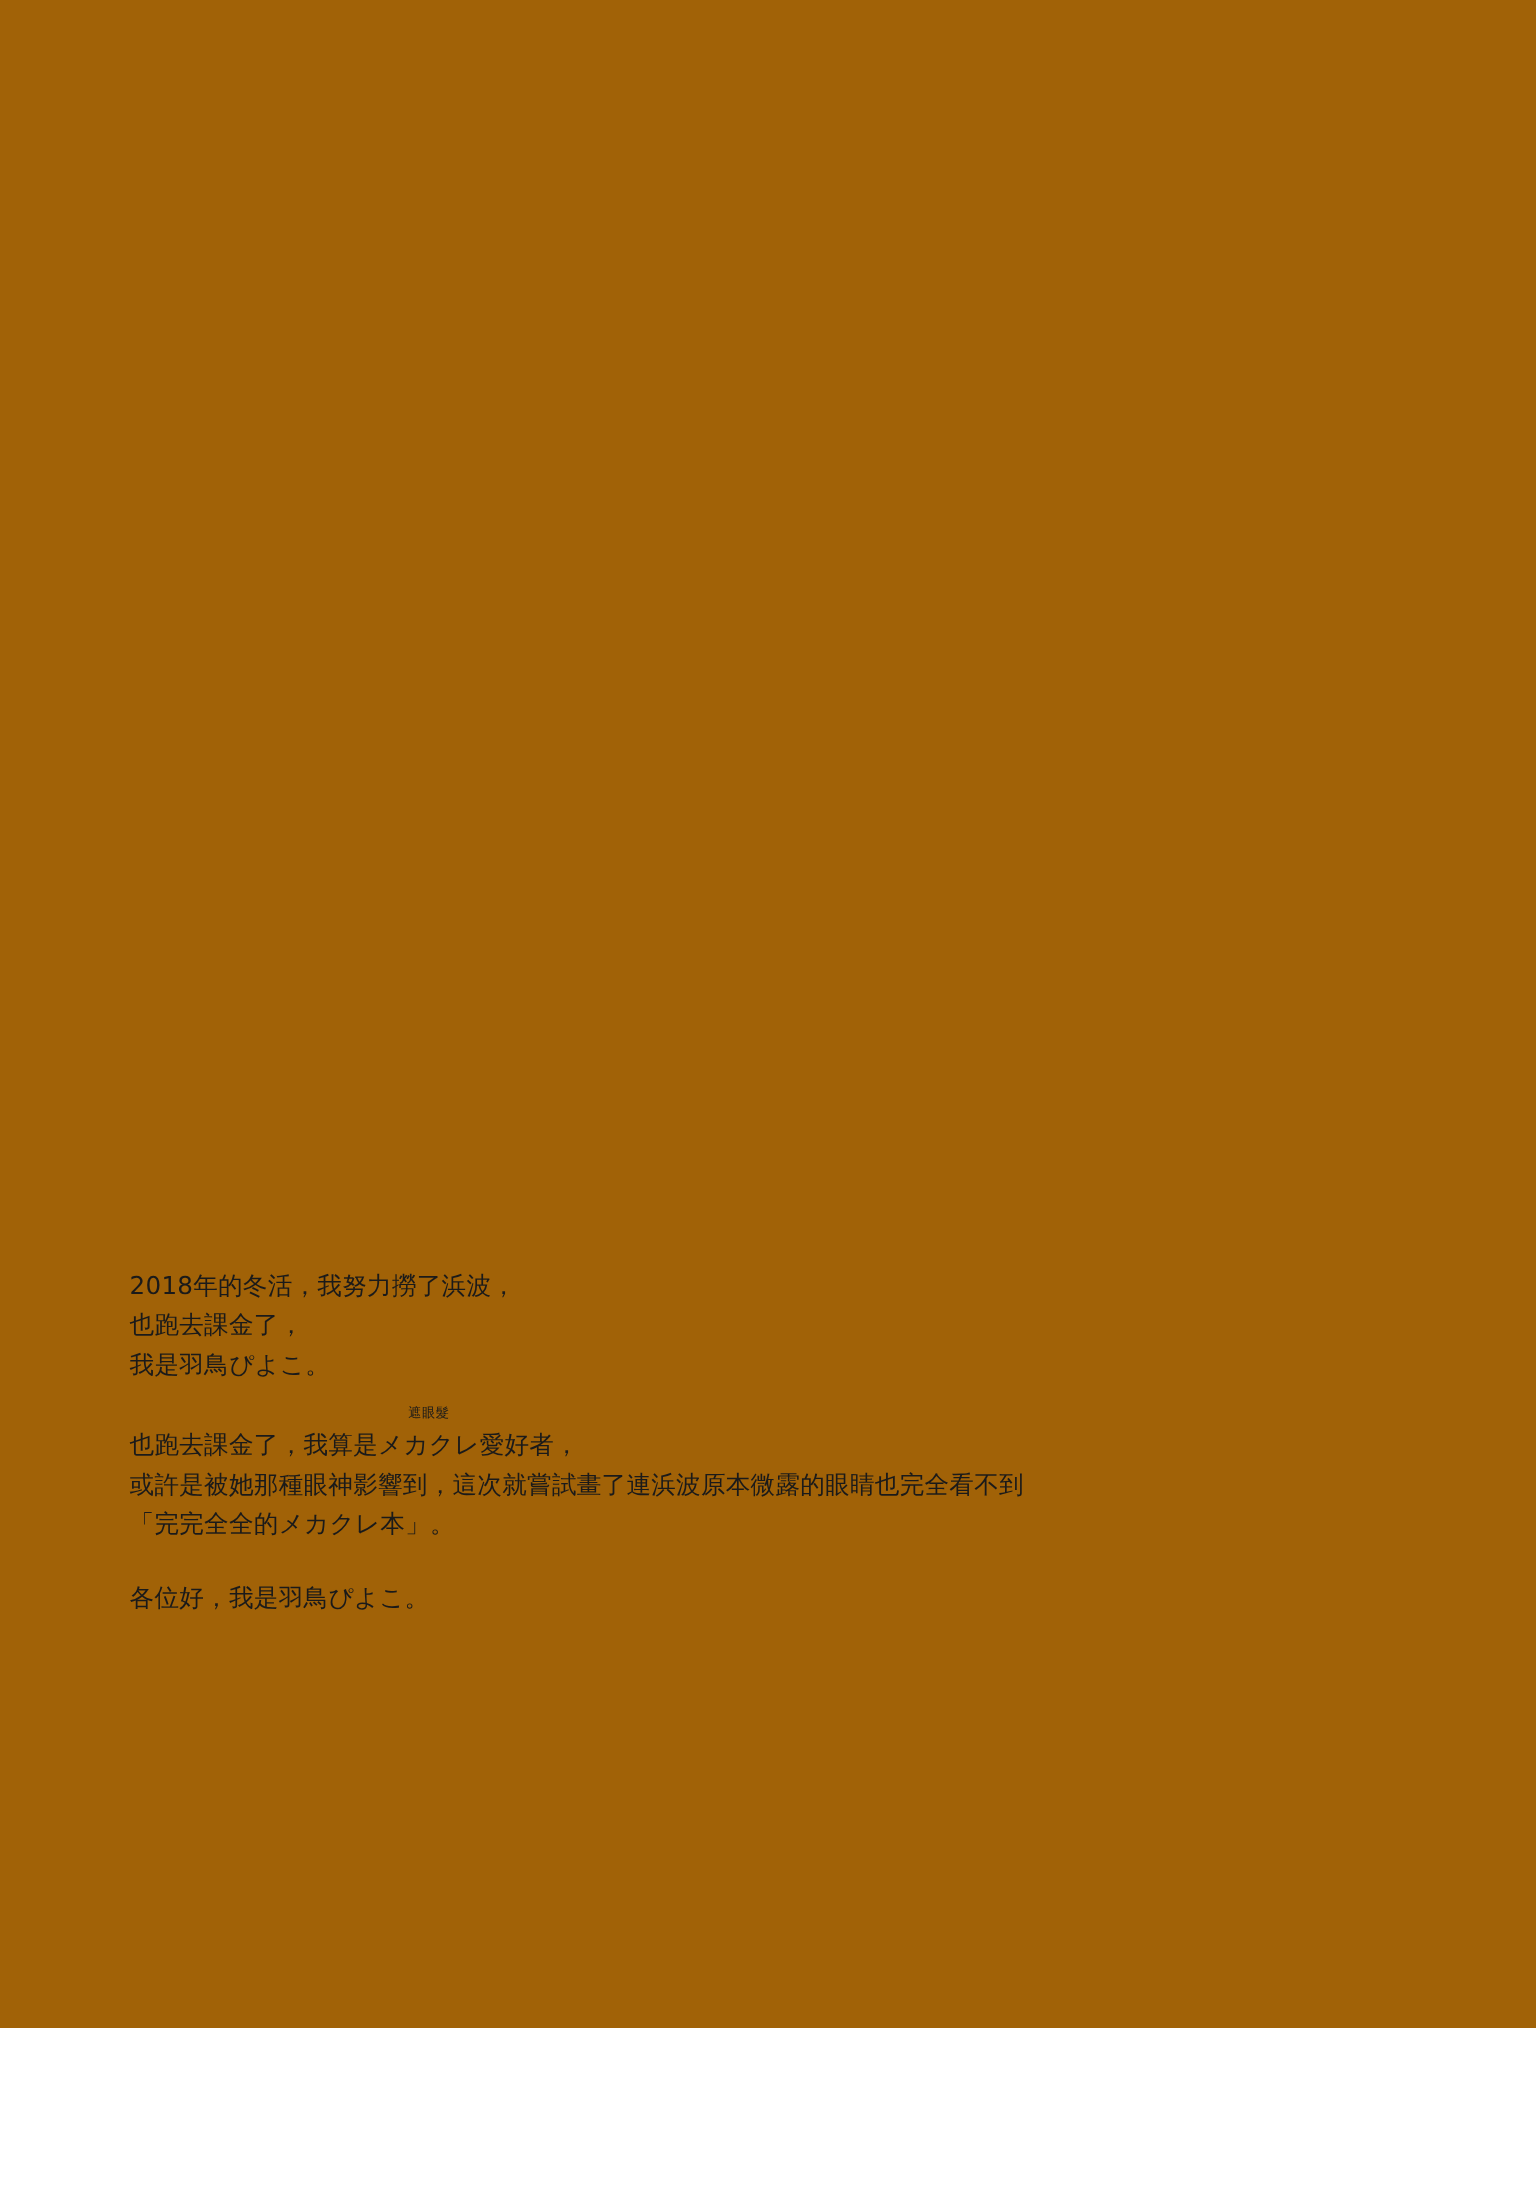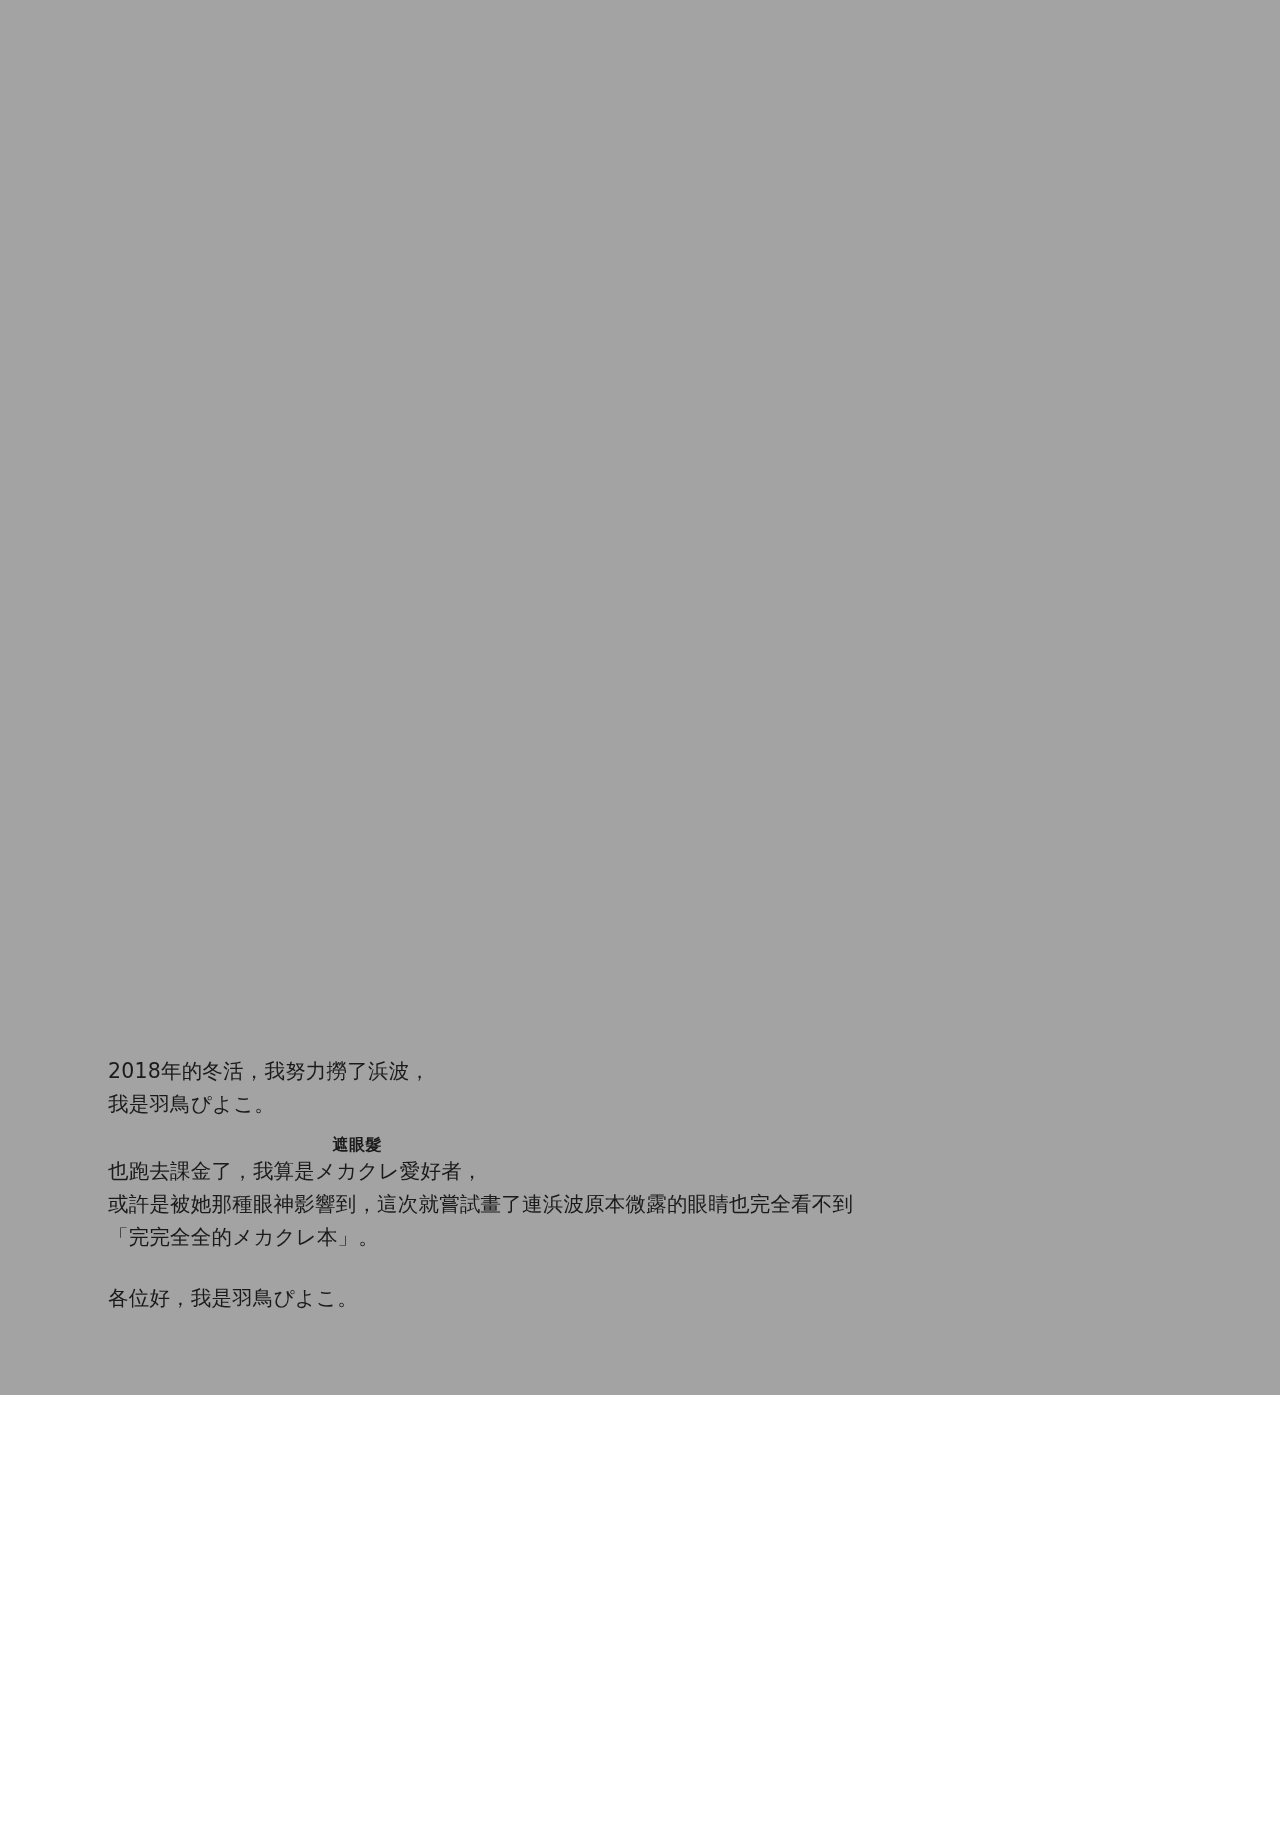--- a/index.html
+++ b/index.html
@@ -3,22 +3,22 @@
 <meta charset="utf-8">
 <style>
   html, body {
     margin: 0;
     padding: 0;
     background: #ffffff;
   }
   .page {
     position: relative;
     width: 1280px;
-    height: 1395px;
-    background: #a3a3a3;
+    height: 1690px;
+    background: #a16207;
     overflow: hidden;
   }
   .afterword {
     position: absolute;
     left: 108px;
     top: 1055px;
     width: 1060px;
     font-family: "DejaVu Sans", "Liberation Sans", sans-serif;
     color: #1a1a1a;
     font-size: 20.5px;
@@ -38,43 +38,43 @@
   .ruby-wrap {
     display: inline-block;
     position: relative;
     vertical-align: baseline;
   }
   .ruby-gloss {
     position: absolute;
     left: 50%;
     transform: translateX(-50%);
     top: -16px;
-    font-size: 16px;
+    font-size: 11px;
     line-height: 11px;
     letter-spacing: 0.5px;
     white-space: nowrap;
     color: #1a1a1a;
-    font-weight: bold;
   }
   .para.has-ruby {
     margin-top: 34px;
   }
   .signature {
     margin-top: 28px;
   }
 </style>
 </head>
 <body>
 
 <div class="page">
 
   <div class="afterword">
 
     <p class="para">
       <span class="line">2018年的冬活，我努力撈了浜波，</span>
+      <span class="line">也跑去課金了，</span>
       <span class="line">我是羽鳥ぴよこ。</span>
     </p>
 
     <p class="para has-ruby">
       <span class="line"><span>也跑去課金了，我算是</span><span class="ruby-wrap"><span class="ruby-gloss">遮眼髮</span><span>メカクレ</span></span><span>愛好者，</span></span>
       <span class="line">或許是被她那種眼神影響到，這次就嘗試畫了連浜波原本微露的眼睛也完全看不到</span>
       <span class="line">「完完全全的メカクレ本」。</span>
     </p>
 
     <p class="para signature">各位好，我是羽鳥ぴよこ。</p>

